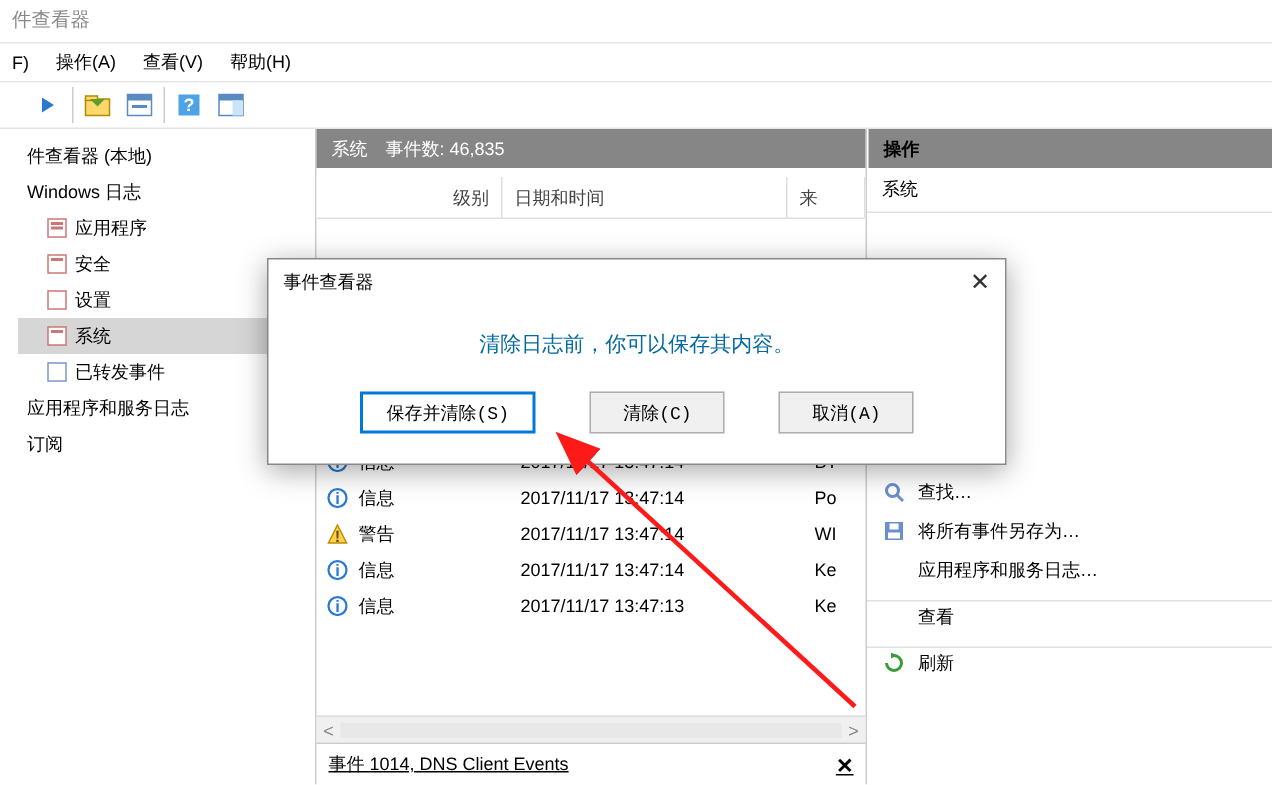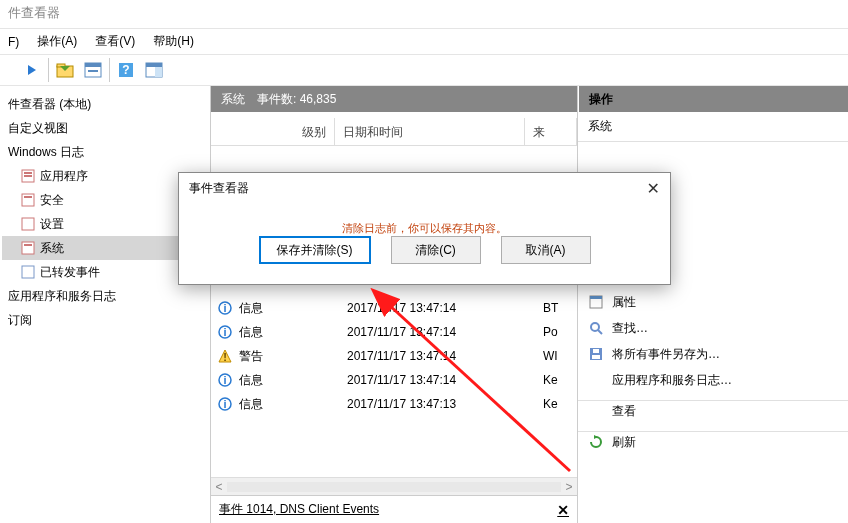--- a/index.html
+++ b/index.html
@@ -15,21 +15,21 @@
 
 
 .toolbar { height: 32px; border-top: 1px solid #e5e5e5; border-bottom: 1px solid #e5e5e5; display: flex; align-items: center; padding: 2px 0; }
 .tb-sep { width: 1px; height: 24px; background: #ccc; margin: 0 2px; }
 .tb-btn { width: 24px; height: 24px; display: inline-flex; align-items: center; justify-content: center; margin: 0 2px; }
 .tb-btn svg { display: block; }
 .tb-slot { width: 18px; height: 24px; }
 
 
 .main { display: flex; height: calc(523px - 28px - 26px - 32px); }
-.sidebar { width: 211px; border-right: 1px solid #ccc; padding: 6px 2px; }
+.sidebar { width: 211px; border-right: 1px solid #ccc; padding: 6px 12px; }
 .center { flex: 1; display: flex; flex-direction: column; border-right: 1px solid #ccc; }
 .actions { width: 270px; }
 
 
 .tree-item { display: flex; align-items: center; height: 24px; padding: 0 4px; gap: 4px; }
 .tree-indent1 { padding-left: 6px; }
 .tree-indent2 { padding-left: 18px; }
 .tree-item.selected { background: #d6d6d6; }
 .tree-icon { width: 16px; height: 16px; display: inline-flex; align-items: center; justify-content: center; }
 
@@ -61,22 +61,22 @@
 .actions-sub { padding: 6px 10px; font-weight: 400; border-bottom: 1px solid #e0e0e0; margin-bottom: 2px; }
 .action-item { height: 26px; display: flex; align-items: flex-start; padding: 0 10px; gap: 8px; }
 .action-icon { width: 16px; height: 16px; display: inline-flex; align-items: center; justify-content: center; }
 .action-divider { height: 1px; background: #e0e0e0; margin: 2px 0; }
 
 
 .dialog { position: absolute; top: 172px; left: 178px; width: 493px; background: #fff; border: 1px solid #888; box-shadow: 0 4px 18px rgba(0,0,0,0.35); z-index: 10; }
 .dialog-title { height: 30px; display: flex; align-items: center; justify-content: space-between; padding: 0 10px; font-size: 12px; }
 .dialog-close { font-size: 16px; color: #333; cursor: default; font-family: Arial; }
 .dialog-body { padding: 18px 0 0 0; text-align: center; }
-.dialog-msg { font-size: 11px; color: #c2410c; }
-.dialog-buttons { display: flex; justify-content: center; gap: 20px; padding-bottom: 20px; }
+.dialog-msg { font-size: 14px; color: #0369a1; margin-bottom: 22px; }
+.dialog-buttons { display: flex; justify-content: center; gap: 36px; padding-bottom: 20px; font-family: Liberation Mono, monospace; }
 .dialog-btn { min-width: 90px; height: 28px; border: 1px solid #adadad; background: #f0f0f0; font-size: 12px; font-family: inherit; cursor: default; }
 .dialog-btn.primary { border: 2px solid #0078d7; background: #fff; padding: 0 16px; }
 
 
 .annotation { position: absolute; z-index: 20; pointer-events: none; }
 
 
 .ico-info circle { fill: #fff; stroke: #2a7ad2; stroke-width: 1.5; }
 .ico-info text { fill: #2a7ad2; font-size: 11px; font-weight: bold; }
 .ico-warn polygon { fill: #ffd24d; stroke: #c08b00; }
@@ -132,23 +132,20 @@
         <rect x="10" y="5" width="7" height="10" fill="#cde3f6"></rect>
       </svg>
   </span>
 </div>
 
 <div class="main">
 
   <div class="sidebar">
     <div class="tree-item tree-indent1">
       <span>件查看器 (本地)</span>
-    </div>
-    <div class="tree-item tree-indent1">
-      <span>自定义视图</span>
     </div>
     <div class="tree-item tree-indent1">
       <span>Windows 日志</span>
     </div>
     <div class="tree-item tree-indent2">
       <span class="tree-icon">
           <svg width="14" height="14">
             <rect x="1" y="1" width="12" height="12" fill="#fff" stroke="#c77"></rect>
             <rect x="3" y="3" width="8" height="2" fill="#c77"></rect>
             <rect x="3" y="6" width="8" height="2" fill="#c77"></rect>

